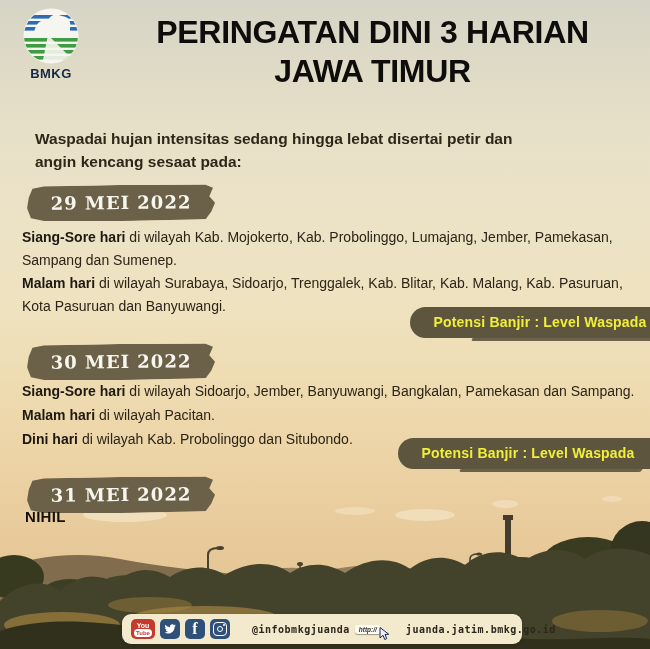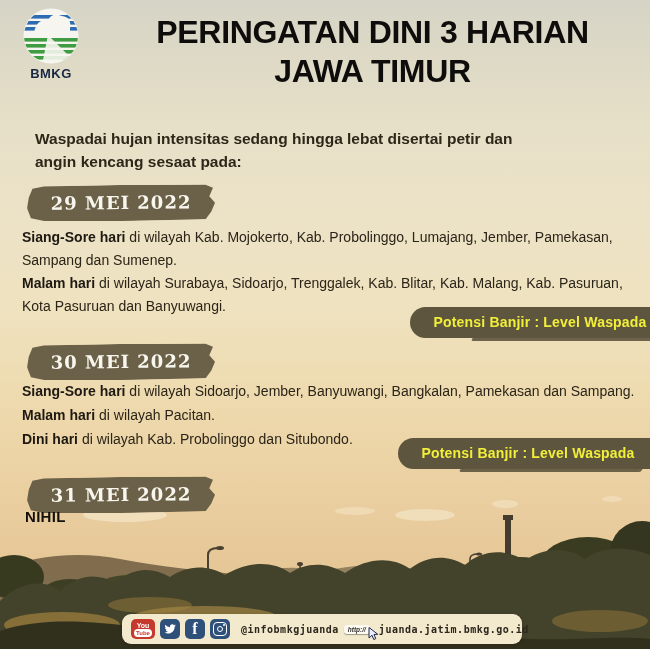--- a/index.html
+++ b/index.html
@@ -56,22 +56,22 @@
   .yt-you{color:#fff;font-size:7px;font-weight:bold;line-height:7px;}
   .yt-tube{background:#fff;color:#c63a2e;font-size:6px;font-weight:bold;line-height:8px;
     border-radius:4px;padding:0 2px;}
   .icon-sq{width:20px;height:20px;background:#2e5079;}
   .fb-f{color:#fff;font-family:"Liberation Serif",serif;font-weight:bold;font-size:16px;line-height:18px;}
   .ig-frame{width:12px;height:12px;border:1.7px solid #fff;border-radius:4px;position:relative;}
   .ig-lens{position:absolute;left:2.6px;top:2.6px;width:4px;height:4px;border:1.6px solid #fff;border-radius:50%;}
   .ig-dot{position:absolute;right:1px;top:1px;width:1.8px;height:1.8px;background:#fff;border-radius:50%;}
   .handle,.website{font-family:"DejaVu Sans Mono",monospace;font-weight:bold;
     font-size:10px;letter-spacing:.5px;color:#2c271d;white-space:nowrap;}
-  .handle{margin-left:6px;}
-  .website{margin-left:4px;}
+  .handle{margin-left:17px;}
+  .website{margin-left:20px;}
   .url-chip{position:relative;margin-left:auto;flex:0 0 auto;background:#fdfaf2;border-radius:3px;
     padding:1px 4px;font-size:6.5px;font-style:italic;font-weight:bold;color:#333;
     box-shadow:0 1px 1px rgba(0,0,0,.35);}
   .cursor-icon{position:absolute;right:-9px;bottom:-7px;width:12px;height:14px;}
 </style>
 </head>
 <body>
 
 <div class="poster">
 

